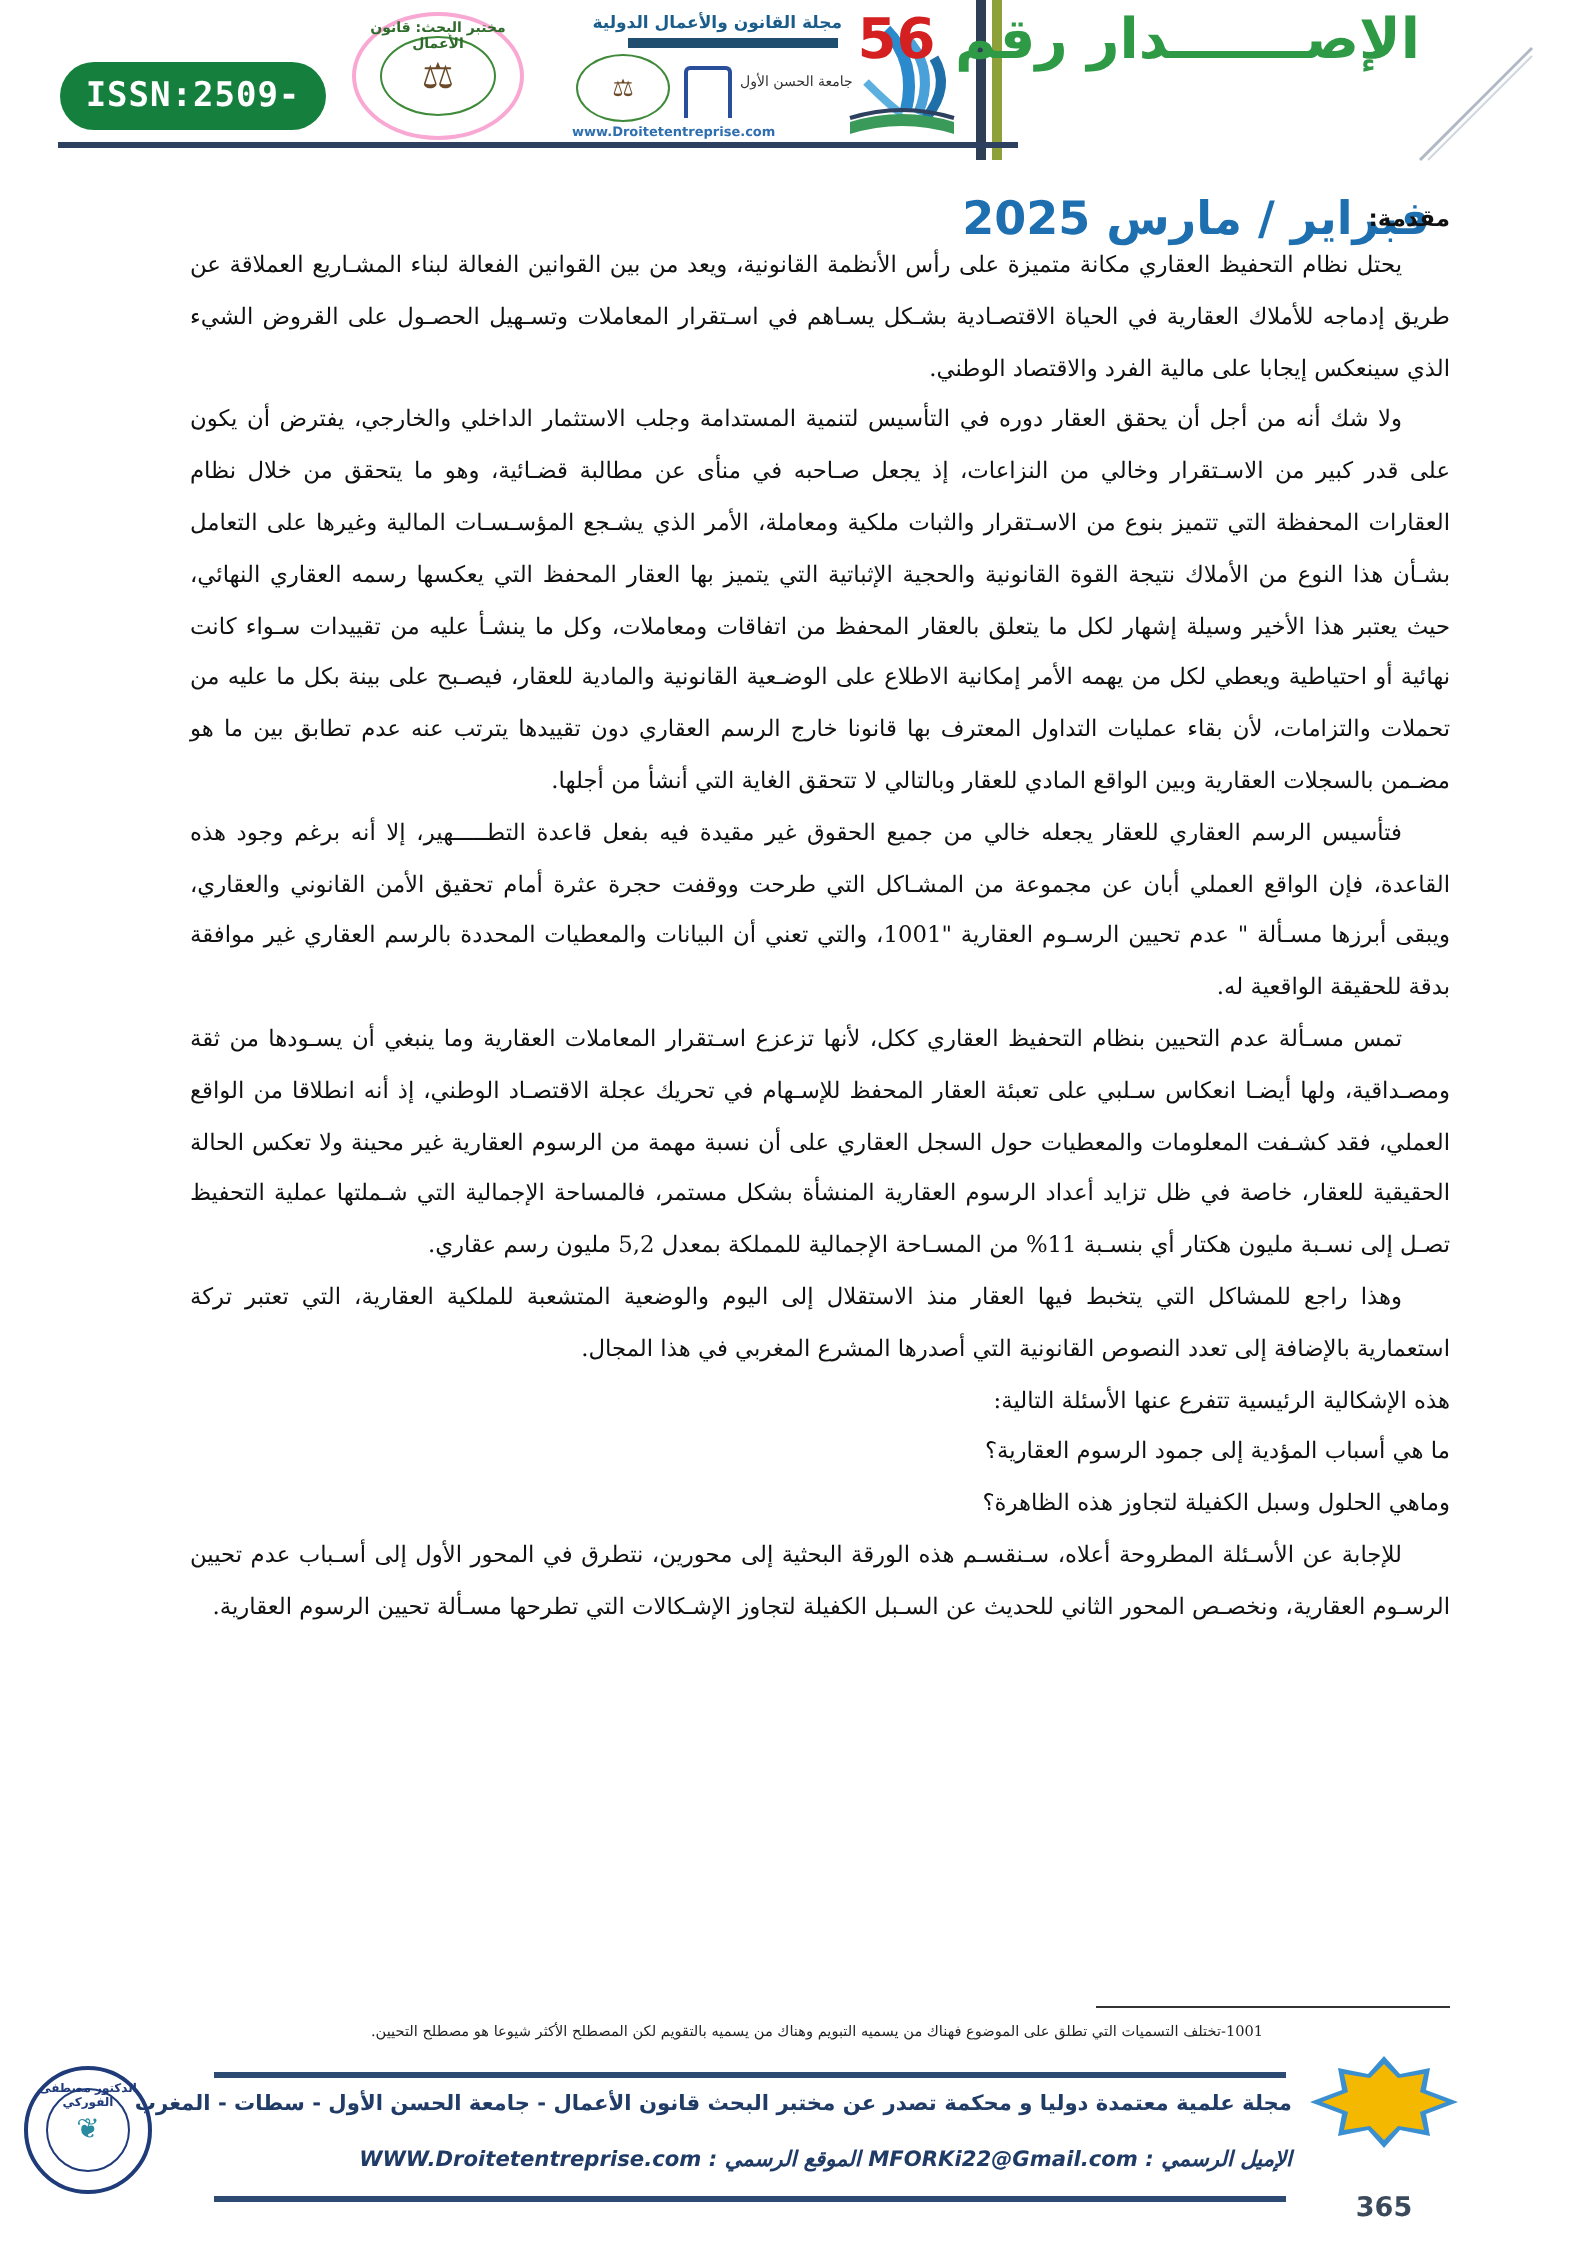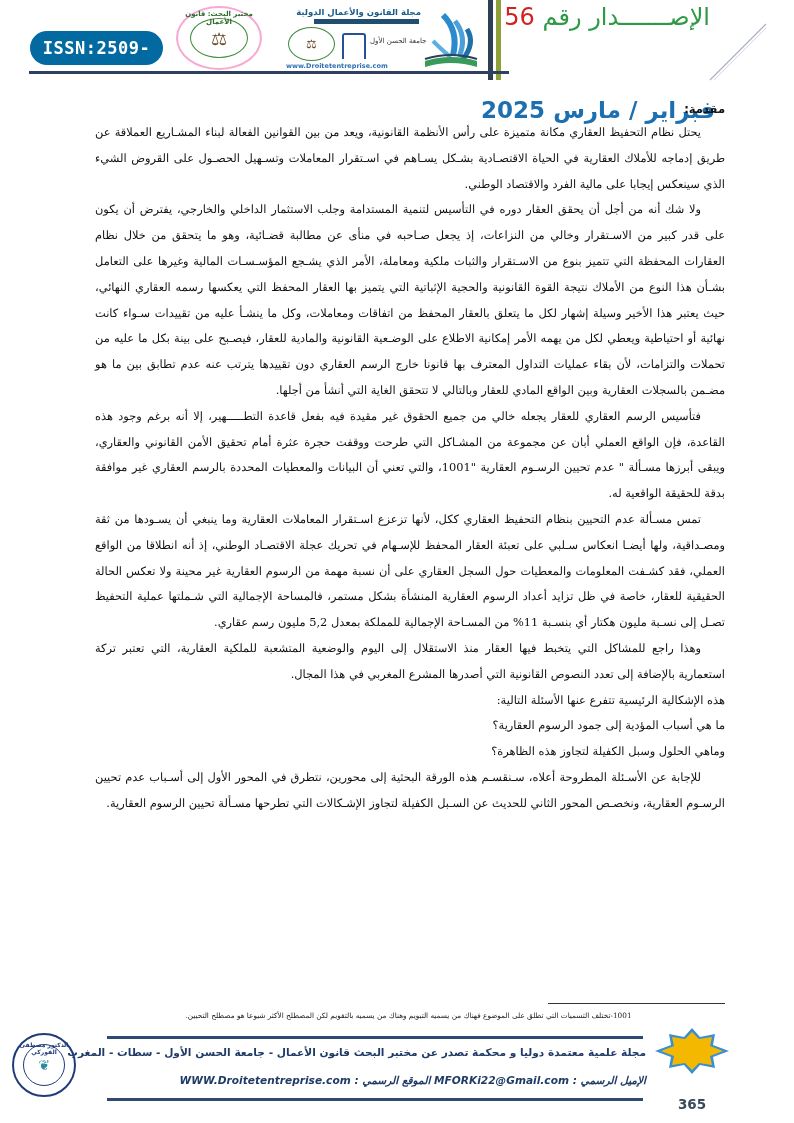--- a/index.html
+++ b/index.html
@@ -1,34 +1,34 @@
 <!DOCTYPE html>
 <html><head>
 <meta charset="utf-8">
 <style>
   html, body { margin: 0; padding: 0; background: #ffffff; }
   body { width: 794px; height: 1123px; position: relative; overflow: hidden; font-family: "DejaVu Sans", sans-serif; color: #111; }
 
   
   .header { position: absolute; left: 0; top: 0; width: 794px; height: 95px; }
-  .issn { position: absolute; left: 30px; top: 31px; width: 133px; height: 34px; background: #0369a1; border-radius: 17px; color: #fff; font-family: "DejaVu Sans Mono", monospace; font-weight: bold; font-size: 17px; line-height: 34px; text-align: center; letter-spacing: 0.5px; }
+  .issn { position: absolute; left: 30px; top: 31px; width: 133px; height: 34px; background: #15803d; border-radius: 17px; color: #fff; font-family: "DejaVu Sans Mono", monospace; font-weight: bold; font-size: 17px; line-height: 34px; text-align: center; letter-spacing: 0.5px; }
   .lab-seal { position: absolute; left: 176px; top: 6px; width: 86px; height: 64px; border: 2px solid #f9a8d4; border-radius: 50%; box-sizing: border-box; display: flex; align-items: center; justify-content: center; }
   .lab-seal .inner { width: 56px; height: 38px; border: 1px solid #3f8a3a; border-radius: 50%; display:flex; align-items:center; justify-content:center; color:#6b4a2a; font-size: 18px; }
   .lab-seal .ring-text { position: absolute; top: 2px; left: 0; width: 100%; text-align: center; font-size: 7px; color: #2d6b2a; font-weight: bold; }
   .journal-logo { position: absolute; left: 284px; top: 7px; width: 195px; height: 63px; }
   .journal-logo .jtitle { position: absolute; right: 58px; top: 0; font-size: 8.5px; font-weight: bold; color: #1a5c8a; white-space: nowrap; direction: rtl; }
   .journal-logo .jbar { position: absolute; left: 30px; top: 12px; width: 105px; height: 5px; background: #1f4e6e; }
   .journal-logo .mini-seal { position: absolute; left: 4px; top: 20px; width: 45px; height: 32px; border: 1px solid #3f8a3a; border-radius: 50%; display:flex; align-items:center; justify-content:center; font-size: 12px; color:#6b4a2a; }
   .journal-logo .univ { position: absolute; left: 58px; top: 26px; width: 20px; height: 24px; border: 2px solid #2a4f9a; border-bottom: none; border-radius: 3px 3px 0 0; }
   .journal-logo .univ-name { position: absolute; left: 86px; top: 30px; font-size: 7px; color: #333; direction: rtl; }
   .journal-logo .url { position: absolute; left: 2px; top: 55px; font-size: 6.5px; color: #2f6fb0; font-weight: bold; }
   .journal-logo .book { position: absolute; right: 0; top: 4px; width: 56px; height: 58px; }
   .vbar1 { position: absolute; left: 488px; top: 0; width: 5px; height: 80px; background: #2e3f55; }
   .vbar2 { position: absolute; left: 496px; top: 0; width: 5px; height: 80px; background: #8ea03a; }
-  .issue { position: absolute; left: 500px; top: 3px; width: 210px; text-align: right; direction: rtl; font-weight: normal; font-size: 24px; color: #2e9a45; white-space: nowrap; }
+  .issue { position: absolute; left: 500px; top: 3px; width: 210px; text-align: right; direction: rtl; font-weight: bold; font-size: 28px; color: #2e9a45; white-space: nowrap; }
   .issue .num { color: #d42020; }
   .date { position: absolute; left: 505px; top: 49px; width: 210px; text-align: center; direction: rtl; font-weight: bold; font-size: 23px; color: #1d6fb0; white-space: nowrap; margin-top: 48px; }
   .slash-deco { position: absolute; left: 708px; top: 22px; width: 60px; height: 60px; }
   .header-rule { position: absolute; left: 29px; top: 71px; width: 480px; height: 3px; background: #2d4060; }
 
   
   .content { position: absolute; left: 95px; top: 98px; width: 630px; direction: rtl; text-align: justify; font-family: "DejaVu Serif", serif; font-size: 11.4px; line-height: 25.8px; color: #111; }
   .content .heading { font-family: "DejaVu Sans", sans-serif; font-weight: bold; font-size: 11.5px; margin: 0 0 0 0; line-height: 22px; }
   .content p { margin: 0; text-indent: 24px; text-align-last: right; }
   .content p.noindent { text-indent: 0; }

